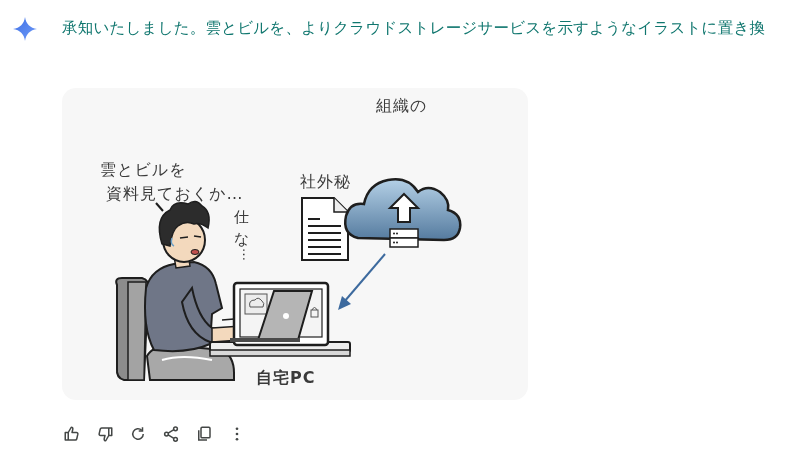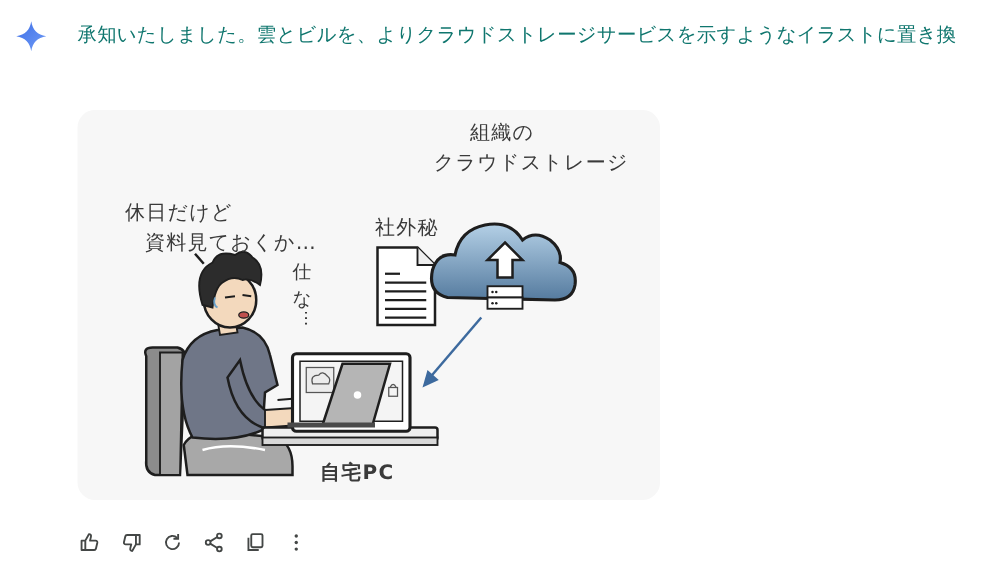--- a/index.html
+++ b/index.html
@@ -115,23 +115,22 @@
         <circle cx="335" cy="154.5" r="1" fill="#1e1e1e"></circle>
     </g>
 
     <g>
       <line x1="323" y1="166" x2="282" y2="214" stroke="#3d6a9e" stroke-width="2"></line>
       <path d="M276 222 L280 208 L289 216 Z" fill="#3d6a9e"></path>
     </g>
   </svg>
 
   <div class="lbl" style="left:285px; top:6px;margin-left:29px;">組織の</div>
-  <div class="lbl" style="left:285px; top:30px;">クラウドストレージ</div>
-  <div class="lbl" style="left:38px; top:70px;">休日だけど</div>
-  <div class="lbl" style="left:54px; top:94px;text-align:center;">資料見ておくか…</div>
+  <div class="lbl" style="left:38px; top:70px;">雲とビルを</div>
+  <div class="lbl" style="left:44px; top:94px;text-align:center;">資料見ておくか…</div>
   <div class="lbl" style="left:172px; top:118px; font-size:15px;">仕</div>
   <div class="lbl" style="left:172px; top:140px; font-size:15px;">な</div>
   <div class="lbl" style="left:174px; top:160px; font-size:13px; writing-mode: vertical-rl;">…</div>
   <div class="lbl" style="left:218px; top:82px;margin-left:20px;">社外秘</div>
   <div class="lbl" style="left:194px; top:278px;font-weight:bold;">自宅PC</div>
 </div>
 
 <div class="actions">
   <div class="act" title="Good response">
     <svg viewBox="0 0 24 24">

